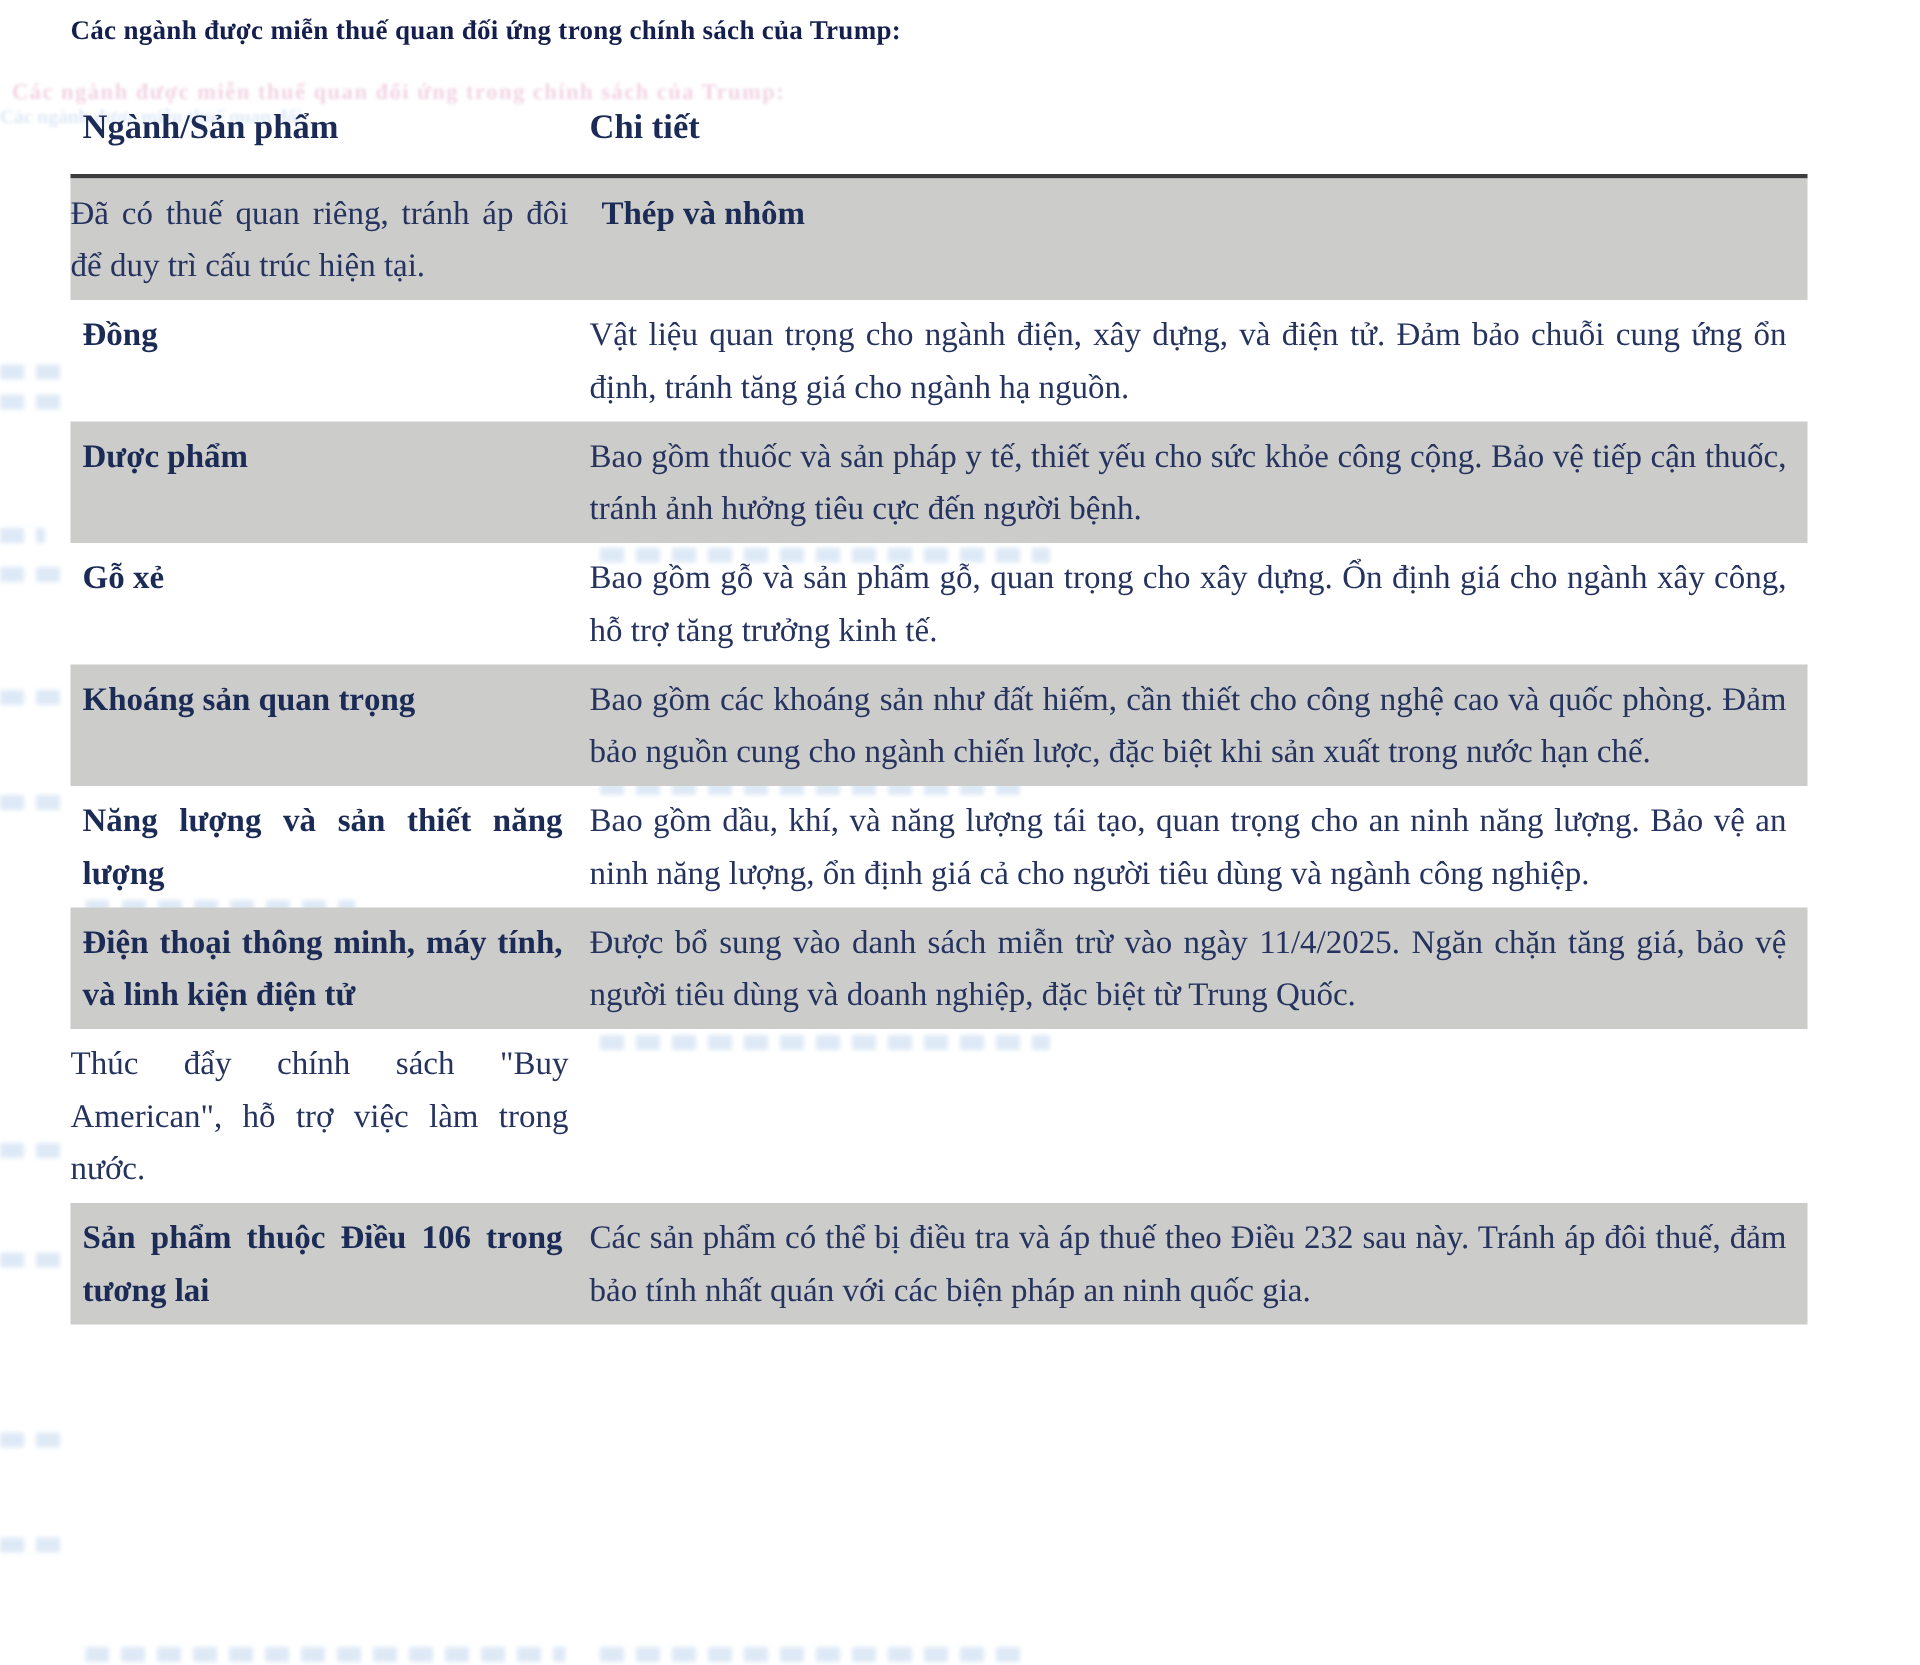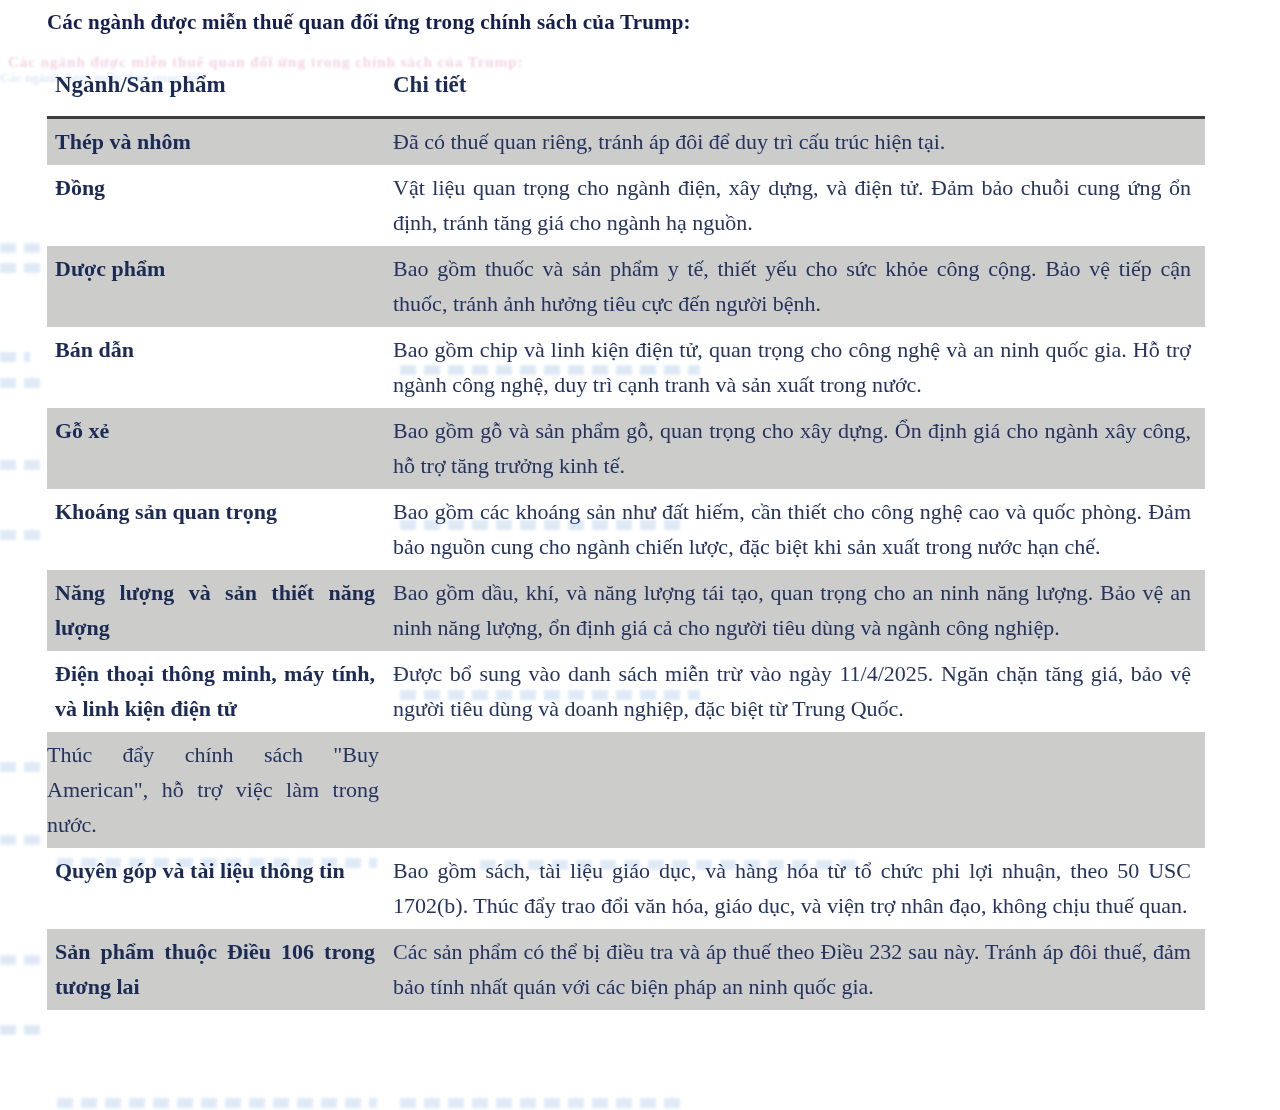--- a/index.html
+++ b/index.html
@@ -8,21 +8,21 @@
     width: 1280px;
     height: 1110px;
     background: #ffffff;
     overflow: hidden;
     font-family: "Liberation Serif", "DejaVu Serif", serif;
   }
   .title {
     position: absolute;
     left: 47px;
     top: 10px;
-    font-size: 21px;
+    font-size: 18px;
     font-weight: bold;
     color: var(--title-color, #151f4e);
     letter-spacing: 0.2px;
     margin: 0;
   }
   .header-row {
     position: absolute;
     left: 47px;
     top: 72px;
     width: 1158px;
@@ -137,39 +137,35 @@
   <div class="strip" style="left:57px;top:1098px;width:320px"></div>
   <div class="strip" style="left:400px;top:1098px;width:280px"></div>
 
   <div class="header-row">
     <div class="header-cell first">Ngành/Sản phẩm</div>
     <div class="header-cell">Chi tiết</div>
   </div>
 
   <div class="table">
     <div class="row">
+      <div class="cell detail">Đã có thuế quan riêng, tránh áp đôi để duy trì cấu trúc hiện tại.</div>
       <div class="cell industry">Thép và nhôm</div>
-      <div class="cell detail">Đã có thuế quan riêng, tránh áp đôi để duy trì cấu trúc hiện tại.</div>
     </div>
 
 
     <div class="row">
       <div class="cell industry">Đồng</div>
       <div class="cell detail">Vật liệu quan trọng cho ngành điện, xây dựng, và điện tử. Đảm bảo chuỗi cung ứng ổn định, tránh tăng giá cho ngành hạ nguồn.</div>
     </div>
 
     <div class="row">
       <div class="cell industry">Dược phẩm</div>
-      <div class="cell detail">Bao gồm thuốc và sản phẩm y tế, thiết yếu cho sức khỏe công cộng. Bảo vệ tiếp cận thuốc, tránh ảnh hưởng tiêu cực đến người bệnh.</div>
+      <div class="cell detail">Bao gồm thuốc và sản pháp y tế, thiết yếu cho sức khỏe công cộng. Bảo vệ tiếp cận thuốc, tránh ảnh hưởng tiêu cực đến người bệnh.</div>
     </div>
 
-    <div class="row">
-      <div class="cell industry">Bán dẫn</div>
-      <div class="cell detail">Bao gồm chip và linh kiện điện tử, quan trọng cho công nghệ và an ninh quốc gia. Hỗ trợ ngành công nghệ, duy trì cạnh tranh và sản xuất trong nước.</div>
-    </div>
 
     <div class="row">
       <div class="cell industry">Gỗ xẻ</div>
       <div class="cell detail">Bao gồm gỗ và sản phẩm gỗ, quan trọng cho xây dựng. Ổn định giá cho ngành xây công, hỗ trợ tăng trưởng kinh tế.</div>
     </div>
 
     <div class="row">
       <div class="cell industry">Khoáng sản quan trọng</div>
       <div class="cell detail">Bao gồm các khoáng sản như đất hiếm, cần thiết cho công nghệ cao và quốc phòng. Đảm bảo nguồn cung cho ngành chiến lược, đặc biệt khi sản xuất trong nước hạn chế.</div>
     </div>
@@ -181,24 +177,20 @@
 
     <div class="row">
       <div class="cell industry">Điện thoại thông minh, máy tính, và linh kiện điện tử</div>
       <div class="cell detail">Được bổ sung vào danh sách miễn trừ vào ngày 11/4/2025. Ngăn chặn tăng giá, bảo vệ người tiêu dùng và doanh nghiệp, đặc biệt từ Trung Quốc.</div>
     </div>
 
     <div class="row">
       <div class="cell detail">Thúc đẩy chính sách "Buy American", hỗ trợ việc làm trong nước.</div>
     </div>
 
-    <div class="row">
-      <div class="cell industry">Quyên góp và tài liệu thông tin</div>
-      <div class="cell detail">Bao gồm sách, tài liệu giáo dục, và hàng hóa từ tổ chức phi lợi nhuận, theo 50 USC 1702(b). Thúc đẩy trao đổi văn hóa, giáo dục, và viện trợ nhân đạo, không chịu thuế quan.</div>
-    </div>
 
     <div class="row">
       <div class="cell industry">Sản phẩm thuộc Điều 106 trong tương lai</div>
       <div class="cell detail">Các sản phẩm có thể bị điều tra và áp thuế theo Điều 232 sau này. Tránh áp đôi thuế, đảm bảo tính nhất quán với các biện pháp an ninh quốc gia.</div>
     </div>
   </div>
 
 </div>
 
 </body></html>

